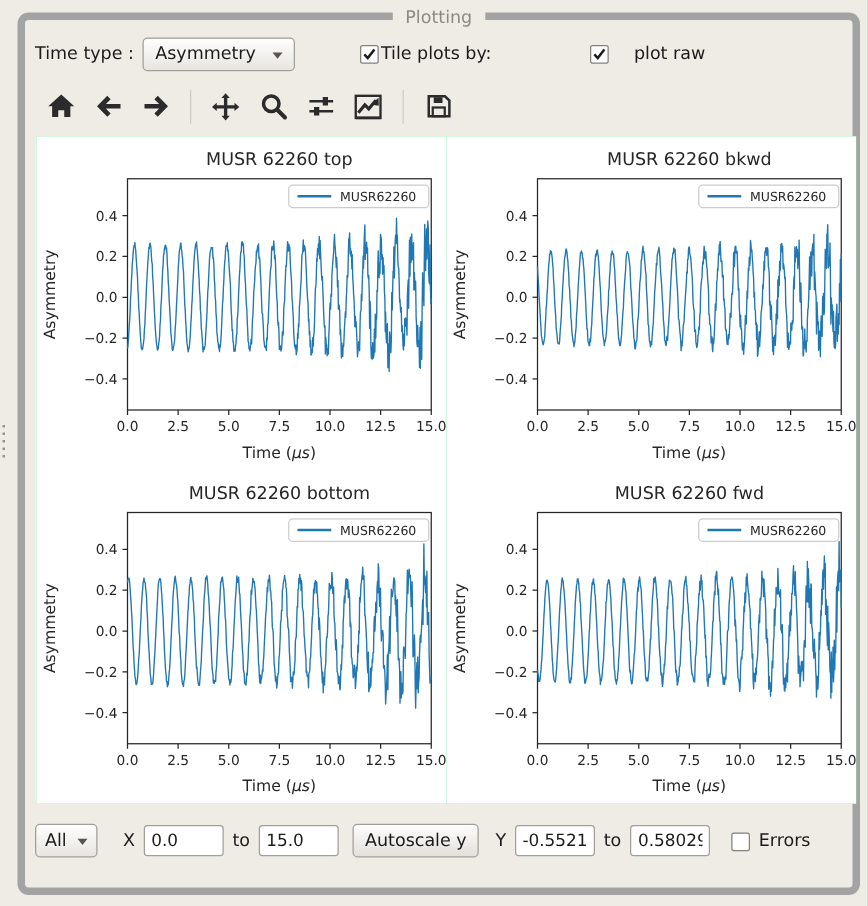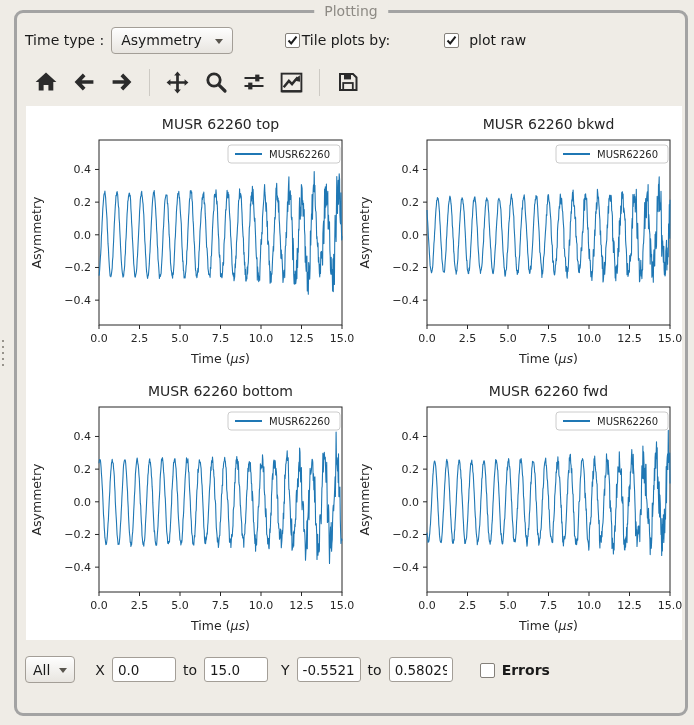--- a/index.html
+++ b/index.html
@@ -5,21 +5,21 @@
   html,body{margin:0;padding:0;}
   body{
     width:694px;height:725px;position:relative;overflow:hidden;
     background:#efece6;
     font-family:"DejaVu Sans","Liberation Sans",sans-serif;
     color:#1a1a1a;font-size:14px;
     -webkit-font-smoothing:antialiased;
   }
   .groupbox{
     position:absolute;left:14px;top:10px;width:674px;height:706px;
-    border:3px solid #a3a3a3;border-radius:9px;box-sizing:border-box;
+    border:6px solid #a3a3a3;border-radius:9px;box-sizing:border-box;
   }
   .groupbox-title{
     position:absolute;top:-10px;left:50%;transform:translateX(-50%);
     background:#efece6;padding:0 10px;color:#8d8a84;font-size:14px;white-space:nowrap;
   }
   .row-top{display:flex;align-items:center;margin:13px 0 0 8px;height:28px;}
   .lbl{white-space:nowrap;}
   .combo{
     display:inline-flex;align-items:center;gap:13px;height:27px;box-sizing:border-box;
     background:linear-gradient(#fefefe,#e8e5e0);
@@ -84,21 +84,21 @@
 
     <label class="cbgroup" style="margin-left:52px;gap:2px;">
       <span class="cb checked">
         <svg width="11" height="11" viewBox="0 0 11 11">
           <polyline points="1.5,5.5 4.2,8.4 9.5,1.6" fill="none" stroke="#1c1c1c" stroke-width="2"></polyline>
         </svg>
       </span>
       <span>Tile plots by:</span>
     </label>
 
-    <label class="cbgroup" style="margin-left:54px;gap:10px;">
+    <label class="cbgroup" style="margin-left:79px;gap:20px;">
       <span class="cb checked">
         <svg width="11" height="11" viewBox="0 0 11 11">
           <polyline points="1.5,5.5 4.2,8.4 9.5,1.6" fill="none" stroke="#1c1c1c" stroke-width="2"></polyline>
         </svg>
       </span>
       <span>plot raw</span>
     </label>
   </div>
 
   <div class="toolbar">
@@ -300,24 +300,25 @@
 
   <div class="row-bottom">
     <div class="combo" style="gap:9px;padding:0 7px;">
       <span>All</span>
       <span class="arrow"></span>
     </div>
     <span class="lbl" style="margin-left:13px;">X</span>
     <input class="tinput" value="0.0" style="">
     <span class="lbl">to</span>
     <input class="tinput" value="15.0" style="">
+    <button class="btn" style="margin-left:4px;font-size:14px;font-family:inherit;color:#1a1a1a;">Autoscale y</button>
     <span class="lbl" style="margin-left:6px;">Y</span>
     <input class="tinput" value="-0.5521" style="">
     <span class="lbl">to</span>
     <input class="tinput" value="0.58029" style="">
-    <label class="cbgroup" style="margin-left:20px;gap:7px;font-weight:bold;">
+    <label class="cbgroup" style="margin-left:10px;gap:7px;">
       <span class="cb">
         
       </span>
       <span>Errors</span>
     </label>
   </div>
 </div>
 
 </body></html>

